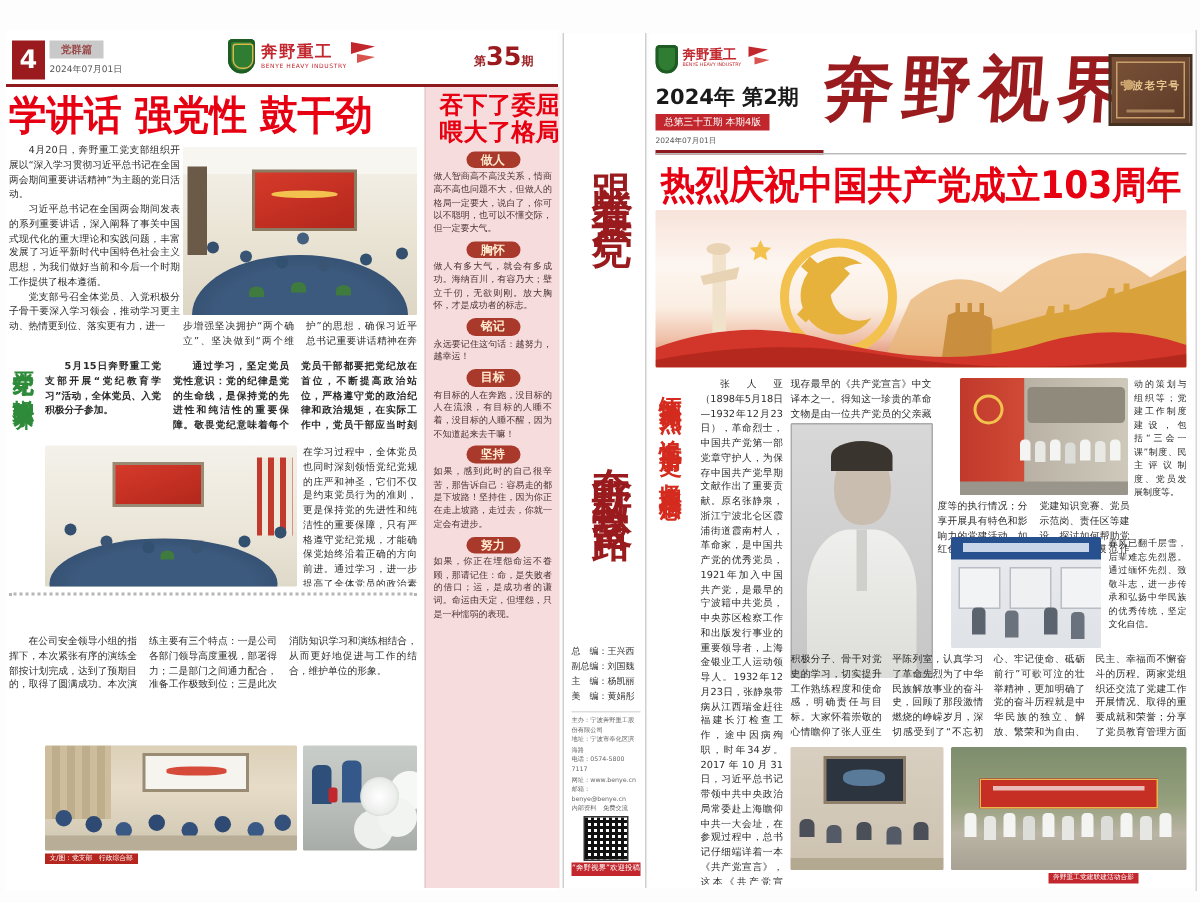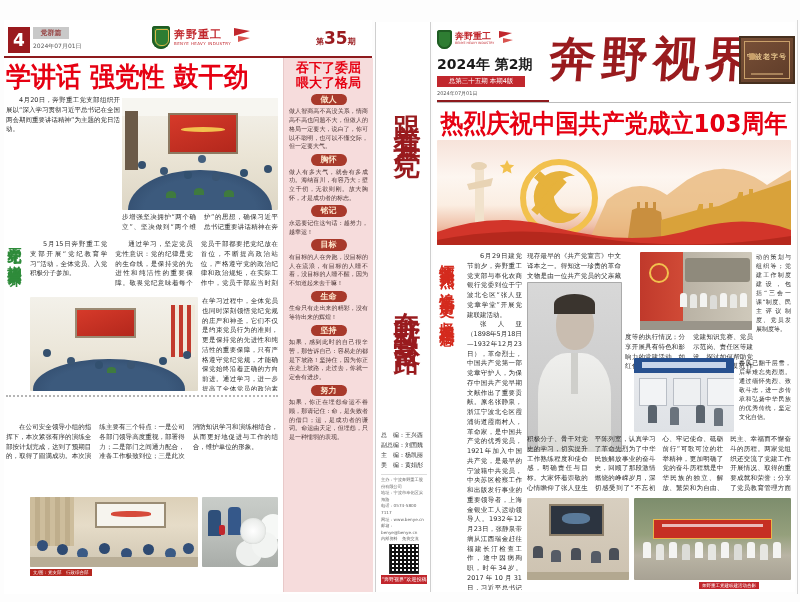--- a/index.html
+++ b/index.html
@@ -45,38 +45,40 @@
 
   <div class="abs" style="left:312px;top:8px;color:#9a1a1e;white-space:nowrap;text-align:right;">
     <span style="font-size:8px;font-weight:bold;">第</span><span style="font-size:17px;font-weight:bold;">35</span><span style="font-size:8px;font-weight:bold;">期</span>
   </div>
   <div class="abs rule" style="left:0;top:36px;width:368px;height:2px;"></div>
 
   <div class="abs" style="left:2px;top:40px;width:276px;font-size:25px;font-weight:bold;color:#e60012;white-space:nowrap;transform:scaleY(1.08);">学讲话 强党性 鼓干劲</div>
 
   <div class="abs t" style="left:2px;top:76px;width:114px;height:142px;">
     <p>4月20日，奔野重工党支部组织开展以“深入学习贯彻习近平总书记在全国两会期间重要讲话精神”为主题的党日活动。</p>
+    <p>习近平总书记在全国两会期间发表的系列重要讲话，深入阐释了事关中国式现代化的重大理论和实践问题，丰富发展了习近平新时代中国特色社会主义思想，为我们做好当前和今后一个时期工作提供了根本遵循。</p>
+    <p>党支部号召全体党员、入党积极分子骨干要深入学习领会，推动学习更主动、热情更到位、落实更有力，进一</p>
   </div>
 
   <div class="ph" style="left:118px;top:78px;width:156px;height:112px;background:linear-gradient(180deg,#f4f2ec 0%,#ebe5d6 50%,#ddd6c5 100%);">
     <div style="left:0;top:0;width:100%;height:16%;background:#f7f6f1;"></div>
     <div style="left:31%;top:15%;width:42%;height:33%;background:linear-gradient(160deg,#d63a2a,#b3271c);box-shadow:0 0 0 2px #8d7a62;"></div>
     <div style="left:38%;top:26%;width:28%;height:4%;background:#f2c14e;border-radius:50%;"></div>
     <div style="left:2%;top:12%;width:8%;height:52%;background:#6b5a48;"></div>
     <div style="left:4%;bottom:-36%;width:92%;height:72%;background:radial-gradient(ellipse at center,#3c5a7d 55%,#2b4363 100%);border-radius:50%;"></div>
     <div style="left:10%;top:56%;width:8px;height:8px;border-radius:50%;background:#35506e;box-shadow:22px 6px 0 #3a5573,46px 10px 0 #32506f,74px 12px 0 #3a5573,102px 8px 0 #32506f,126px 4px 0 #35506e,60px -6px 0 #44607f;"></div>
     <div style="left:46%;top:80%;width:10px;height:7px;background:#3f7a3f;border-radius:50% 50% 0 0;box-shadow:30px 2px 0 #3f7a3f,-28px 3px 0 #3f7a3f;"></div>
   </div>
   <div class="abs t cols2" style="left:118px;top:193px;width:156px;height:26px;">
     <p style="text-indent:0;">步增强坚决拥护“两个确立”、坚决做到“两个维护”的思想，确保习近平总书记重要讲话精神在奔野重工认真学习、一贯到底。</p>
 
   </div>
 
   <div class="abs vtxt" style="left:2px;top:216px;height:160px;font-size:14px;font-weight:bold;color:#2e8b3a;letter-spacing:1px;">严守党纪　增强政治素养</div>
-  <div class="abs t cols3" style="left:26px;top:220px;width:248px;height:54px;">
+  <div class="abs t cols3" style="left:26px;top:220px;width:248px;height:54px;font-weight:bold;">
     <p>5月15日奔野重工党支部开展“党纪教育学习”活动，全体党员、入党积极分子参加。</p>
     <p>通过学习，坚定党员党性意识：党的纪律是党的生命线，是保持党的先进性和纯洁性的重要保障。敬畏党纪意味着每个党员干部都要把党纪放在首位，不断提高政治站位，严格遵守党的政治纪律和政治规矩，在实际工作中，党员干部应当时刻自觉对照党纪检查校准自己的言行，保证不脱离党的纪律要求和活动准则，敬畏党纪是自我净化、自我完善、自我革新、自我提高的过程，党纪不仅仅是外在的约束，更是内心的自律。</p>
   </div>
 
   <div class="ph" style="left:26px;top:277px;width:168px;height:94px;background:linear-gradient(180deg,#f3f1ea 0%,#ece7da 55%,#dfd9c9 100%);">
     <div style="left:28%;top:14%;width:34%;height:28%;background:linear-gradient(160deg,#d63a2a,#b3271c);box-shadow:0 0 0 2px #9b8a73;"></div>
     <div style="right:2%;top:8%;width:14%;height:56%;background:repeating-linear-gradient(90deg,#c23a2d 0 4px,#f0e8da 4px 8px);"></div>
     <div style="left:2%;bottom:-30%;width:90%;height:64%;background:radial-gradient(ellipse at center,#3c5a7d 55%,#2b4363 100%);border-radius:50%;"></div>
     <div style="left:8%;top:55%;width:8px;height:8px;border-radius:50%;background:#35506e;box-shadow:24px 8px 0 #3a5573,52px 12px 0 #32506f,84px 12px 0 #3a5573,116px 8px 0 #32506f,140px 2px 0 #35506e;"></div>
     <div style="left:46%;top:74%;width:9px;height:6px;background:#3f7a3f;border-radius:50% 50% 0 0;"></div>
@@ -105,43 +107,39 @@
     <div style="left:34%;top:14%;width:13px;height:28px;background:#35588a;border-radius:4px 4px 0 0;"></div>
     <div style="left:22%;top:40%;width:6px;height:10px;background:#c1272d;border-radius:2px;"></div>
     <div style="left:50%;top:30%;width:26px;height:26px;border-radius:50%;background:radial-gradient(circle,#ffffff 0%,#eceeec 60%,rgba(236,238,236,0) 100%);box-shadow:12px 14px 0 #f2f4f2,-4px 22px 0 #eef0ee,20px -4px 0 #f6f8f6;"></div>
   </div>
   <div class="abs" style="left:26px;top:549px;background:#b5261f;color:#fff;font-size:4.5px;line-height:7px;padding:0 3px;">
     <span>文/图：党支部　行政综合部</span>
   </div>
 </div>
 
 <div class="abs" style="left:283px;top:58px;width:89px;height:534px;background:#f6dcdc;border-left:1px solid #e8c9c9;">
-  <div style="text-align:center;padding-top:3px;color:#e60012;font-weight:bold;font-size:13px;line-height:1.15;">
+  <div style="text-align:right;padding-top:3px;color:#e60012;font-weight:bold;font-size:16px;line-height:1.15;">
     <div>吞下了委屈</div>
     <div>喂大了格局</div>
   </div>
   <div>
       <span class="pill">做人</span>
       <p class="psec-b">做人智商高不高没关系，情商高不高也问题不大，但做人的格局一定要大，说白了，你可以不聪明，也可以不懂交际，但一定要大气。</p>
     </div>
   <div>
       <span class="pill">胸怀</span>
       <p class="psec-b">做人有多大气，就会有多成功。海纳百川，有容乃大；壁立千仞，无欲则刚。放大胸怀，才是成功者的标志。</p>
     </div>
   <div>
       <span class="pill">铭记</span>
       <p class="psec-b">永远要记住这句话：越努力，越幸运！</p>
     </div>
   <div>
       <span class="pill">目标</span>
       <p class="psec-b">有目标的人在奔跑，没目标的人在流浪，有目标的人睡不着，没目标的人睡不醒，因为不知道起来去干嘛！</p>
-    </div>
-  <div>
-      <span class="pill">生命</span>
-      <p class="psec-b">生命只有走出来的精彩，没有等待出来的辉煌！</p>
     </div>
   <div>
       <span class="pill">坚持</span>
       <p class="psec-b">如果，感到此时的自己很辛苦，那告诉自己：容易走的都是下坡路！坚持住，因为你正在走上坡路，走过去，你就一定会有进步。</p>
     </div>
   <div>
       <span class="pill">努力</span>
       <p class="psec-b">如果，你正在埋怨命运不眷顾，那请记住：命，是失败者的借口；运，是成功者的谦词。命运由天定，但埋怨，只是一种懦弱的表现。</p>
     </div>
 </div>
@@ -172,21 +170,21 @@
 <div class="abs" style="left:433px;top:22px;width:362px;height:570px;background:#fff;">
 
   <div class="abs" style="left:4px;top:8px;width:110px;height:26px;">
     <div class="abs" style="left:0;top:0;width:15px;height:19px;background:#2e7d32;border-radius:3px 3px 8px 8px;box-shadow:inset 0 0 0 2px #1f5c23;"></div>
     <div class="abs" style="left:18px;top:0;font-size:9px;font-weight:bold;color:#c1272d;">奔野重工</div>
     <div class="abs" style="left:18px;top:11px;font-size:3.2px;color:#c1272d;">BENYE HEAVY INDUSTRY</div>
     <div class="abs" style="left:62px;top:1px;width:0;height:0;border-left:13px solid #c1272d;border-top:2px solid transparent;border-bottom:5px solid transparent;"></div>
     <div class="abs" style="left:66px;top:8px;width:0;height:0;border-left:10px solid #d9534f;border-top:2px solid transparent;border-bottom:3px solid transparent;"></div>
   </div>
   <div class="abs" style="left:4px;top:34px;font-size:14px;font-weight:bold;color:#1a1a1a;white-space:nowrap;">2024年 第2期</div>
-  <div class="abs" style="left:4px;top:54px;width:88px;background:#c1272d;color:#fff;font-size:6.5px;line-height:11px;text-align:center;">
+  <div class="abs" style="left:4px;top:54px;width:76px;background:#c1272d;color:#fff;font-size:6.5px;line-height:11px;text-align:center;">
     <span>总第三十五期 本期4版</span>
   </div>
   <div class="abs" style="left:4px;top:68px;font-size:5px;color:#555;">2024年07月01日</div>
 
   <div class="abs serifhead" style="left:116px;top:6px;font-size:47px;letter-spacing:5px;transform:skewX(-4deg);white-space:nowrap;">奔野视界</div>
 
   <div class="abs" style="left:306px;top:14px;width:52px;height:44px;background:linear-gradient(145deg,#7a5138,#5d3b28);border:2px solid #46301f;">
     <div class="abs" style="left:3px;top:3px;right:3px;bottom:3px;border:1px solid #c9a06a;"></div>
     <div class="abs" style="left:0;top:14px;width:100%;text-align:center;color:#e9c88f;font-size:7px;font-weight:bold;letter-spacing:1px;">宁波老字号</div>
     <div class="abs" style="left:8px;top:15px;width:7px;height:7px;border-radius:50%;background:#c9a06a;"></div>
@@ -212,21 +210,20 @@
       <rect x="98" y="36" width="18" height="9" transform="rotate(42 107 40)" fill="#e6b23c"></rect>
       <path d="M0 92 Q60 70 120 88 Q200 108 260 88 Q310 74 354 90 L354 105 L0 105 Z" fill="#d2352a"></path>
       <path d="M0 100 Q80 84 160 98 Q250 112 354 96 L354 105 L0 105 Z" fill="#b5281d"></path>
       <path d="M70 20 l2.2 4.6 5 .6 -3.7 3.4 1 4.9 -4.5-2.5 -4.5 2.5 1-4.9 -3.7-3.4 5-.6 Z" fill="#f2c14e"></path>
     </svg>
   </div>
 
   <div class="abs vtxt" style="left:4px;top:230px;height:340px;font-size:15px;font-weight:bold;color:#d42b1e;letter-spacing:2px;">缅怀革命先烈　追忆革命历史　坚定理想信念</div>
 
   <div class="abs t" style="left:34px;top:230px;width:55px;height:338px;">
-    <p>6月29日建党节前夕，奔野重工党支部与奉化农商银行党委到位于宁波北仑区“张人亚党章学堂”开展党建联建活动。</p>
     <p>张人亚（1898年5月18日—1932年12月23日），革命烈士，中国共产党第一部党章守护人，为保存中国共产党早期文献作出了重要贡献。原名张静泉，浙江宁波北仑区霞浦街道霞南村人，革命家，是中国共产党的优秀党员，1921年加入中国共产党，是最早的宁波籍中共党员，中央苏区检察工作和出版发行事业的重要领导者，上海金银业工人运动领导人。1932年12月23日，张静泉带病从江西瑞金赶往福建长汀检查工作，途中因病殉职，时年34岁。2017年10月31日，习近平总书记带领中共中央政治局常委赴上海瞻仰中共一大会址，在参观过程中，总书记仔细端详着一本《共产党宣言》，这本《共产党宣言》是中国</p>
   </div>
 
   <div class="abs t" style="left:94px;top:230px;width:94px;height:28px;">
     <p style="text-indent:0;">现存最早的《共产党宣言》中文译本之一。得知这一珍贵的革命文物是由一位共产党员的父亲藏在儿子的衣冠冢里保存下来的，习近平总书记连声称赞“很好”，说这些文物都是历史的印记，要保存好，利用好。</p>
   </div>
 
   <div class="ph" style="left:94px;top:260px;width:95px;height:170px;background:linear-gradient(180deg,#d8d8d8 0%,#c6c6c6 100%);box-shadow:inset 0 0 0 1px #aaa;">
     <div style="left:30%;top:10%;width:40%;height:30%;background:#c9bdb0;border-radius:50% 50% 46% 46%;"></div>
     <div style="left:28%;top:7%;width:44%;height:12%;background:#3a342e;border-radius:50% 50% 0 0;"></div>

